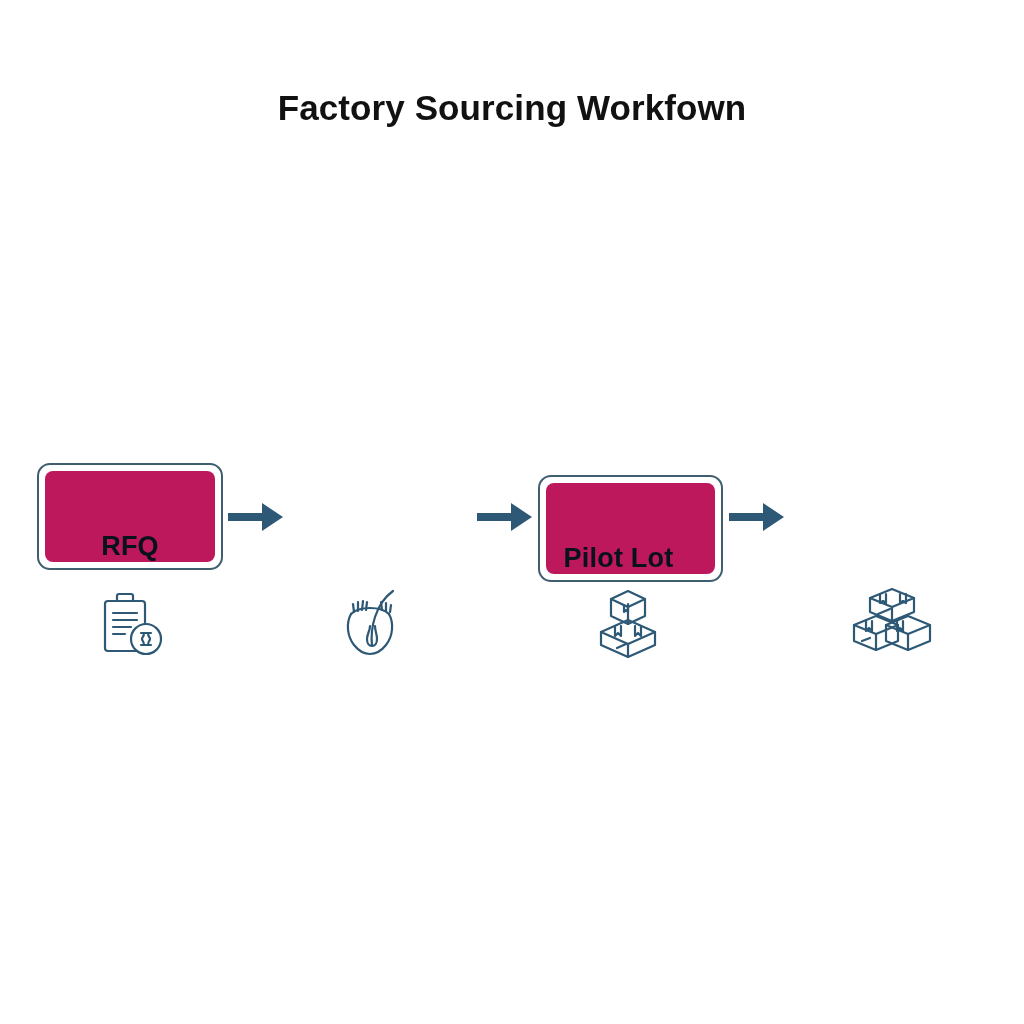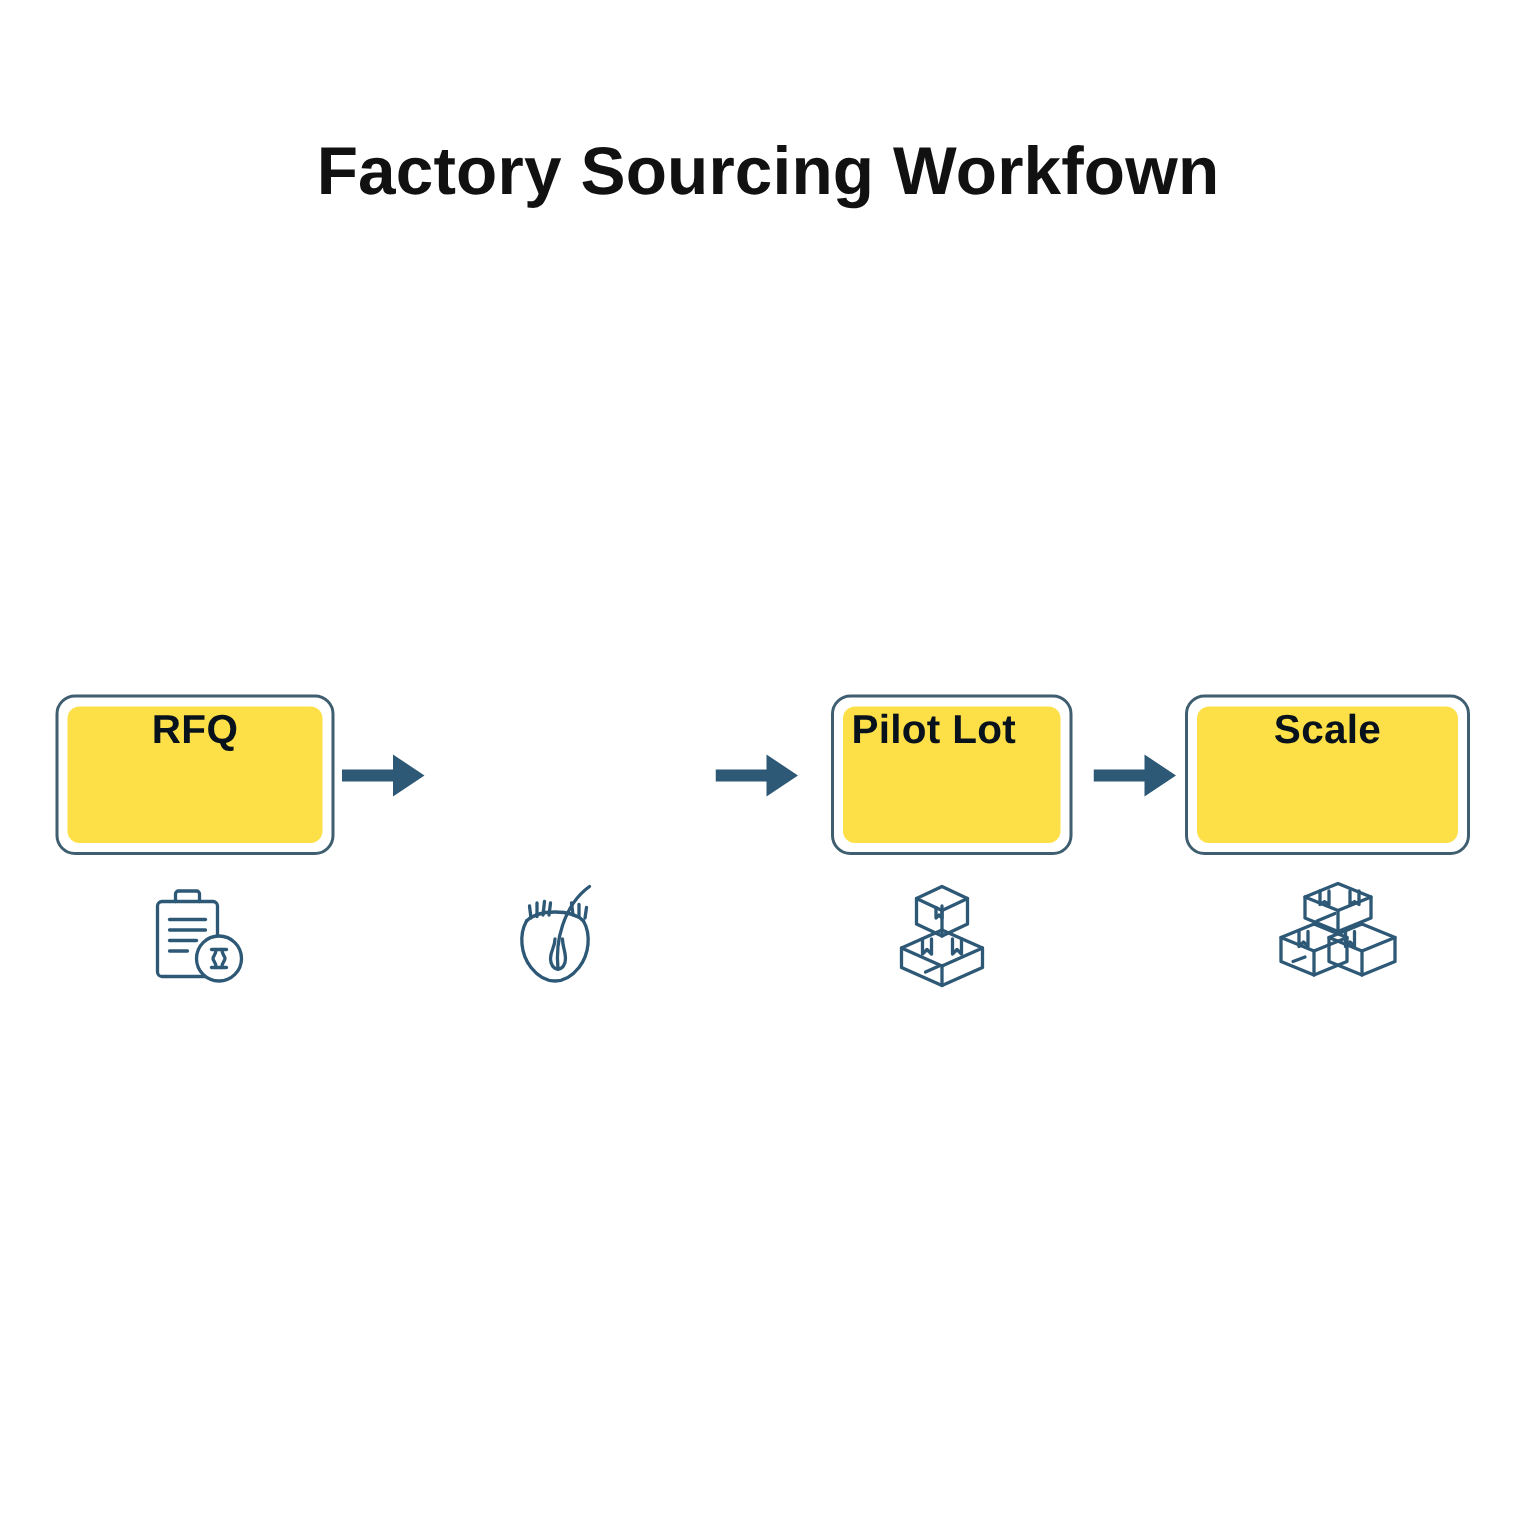--- a/index.html
+++ b/index.html
@@ -22,21 +22,21 @@
     background: #ffffff;
   }
 
   
   #diagram-title {
     position: absolute;
     left: 0;
     top: 88px;
     width: 1024px;
     text-align: center;
-    font-size: 45px;
+    font-size: 35px;
     font-weight: bold;
     color: #111111;
     letter-spacing: 0.1px;
     white-space: nowrap;
   }
 
   
   #flow-row {
     position: absolute;
     left: 0;
@@ -53,39 +53,39 @@
     border: 2px solid #3f5e70;
     border-radius: 13px;
     background: #ffffff;
     padding: 6px;
   }
   .stage-box-inner {
     width: 100%;
     height: 100%;
     box-sizing: border-box;
     border-radius: 8px;
-    background: #fde047;
+    background: #be185d;
     display: flex;
-    align-items: flex-start;
+    align-items: flex-end;
     justify-content: center;
   }
   .stage-label {
     font-size: 27px;
     font-weight: bold;
     color: #07121c;
     white-space: nowrap;
     letter-spacing: 0.2px;
   }
   
   .stage-box-inner.nudge-left .stage-label { transform: translateX(-10px); }
   .stage-box-inner.nudge-left2 .stage-label { transform: translateX(-12px); }
 
   #stage-box-0 { left: 37px;  width: 186px; }
   #stage-box-1 { left: 287px; width: 184px; }
-  #stage-box-2 { left: 554px; width: 161px; }
+  #stage-box-2 { left: 538px; width: 185px; margin-top: 12px; }
   #stage-box-3 { left: 790px; width: 190px; }
 
   
   .flow-arrow {
     position: absolute;
     top: 38px;
     height: 32px;
     width: 56px;
   }
   #flow-arrow-0 { left: 228px; }
@@ -147,25 +147,20 @@
         <span class="stage-label">Pilot Lot</span>
       </div>
     </div>
 
     <div class="flow-arrow" id="flow-arrow-2">
       <svg width="56" height="32" viewBox="0 0 56 32">
         <path d="M0 12 L34 12 L34 2 L55 16 L34 30 L34 20 L0 20 Z" fill="#2d5876"></path>
       </svg>
     </div>
 
-    <div class="stage-box" id="stage-box-3">
-      <div class="stage-box-inner">
-        <span class="stage-label">Scale</span>
-      </div>
-    </div>
 
   </div>
 
   <div id="icon-row">
 
     <div class="stage-icon" id="stage-icon-0">
       <svg width="66" height="70" viewBox="0 0 66 70" fill="none" stroke="#2d5876" stroke-width="2.2" stroke-linecap="round" stroke-linejoin="round">
 
         <path d="M8 12 h34 a3 3 0 0 1 3 3 v44 a3 3 0 0 1 -3 3 h-34 a3 3 0 0 1 -3 -3 v-44 a3 3 0 0 1 3 -3 z"></path>
 

